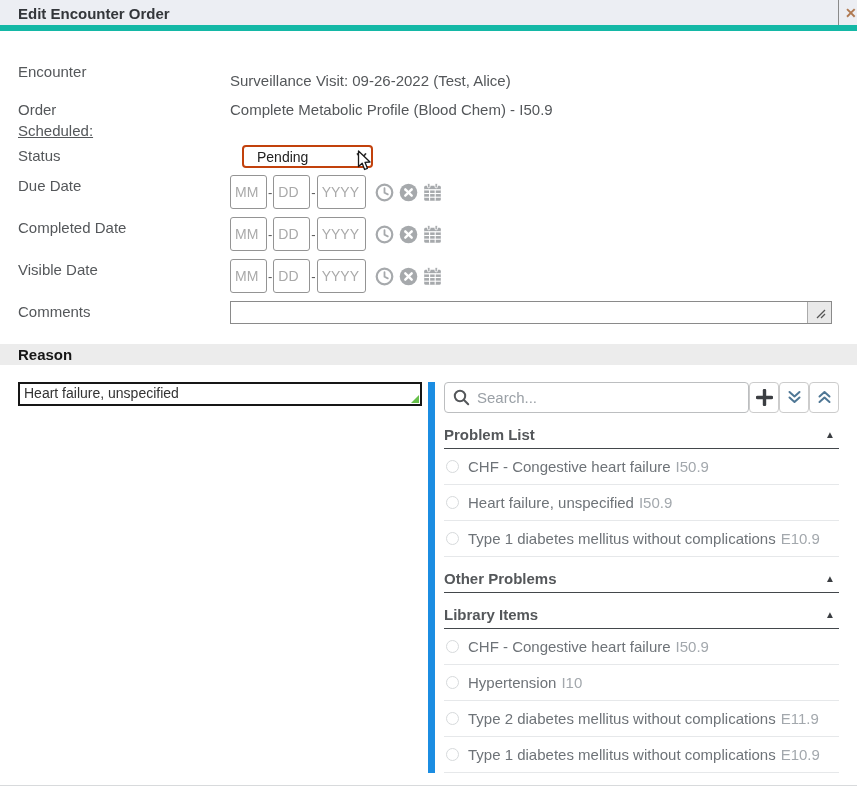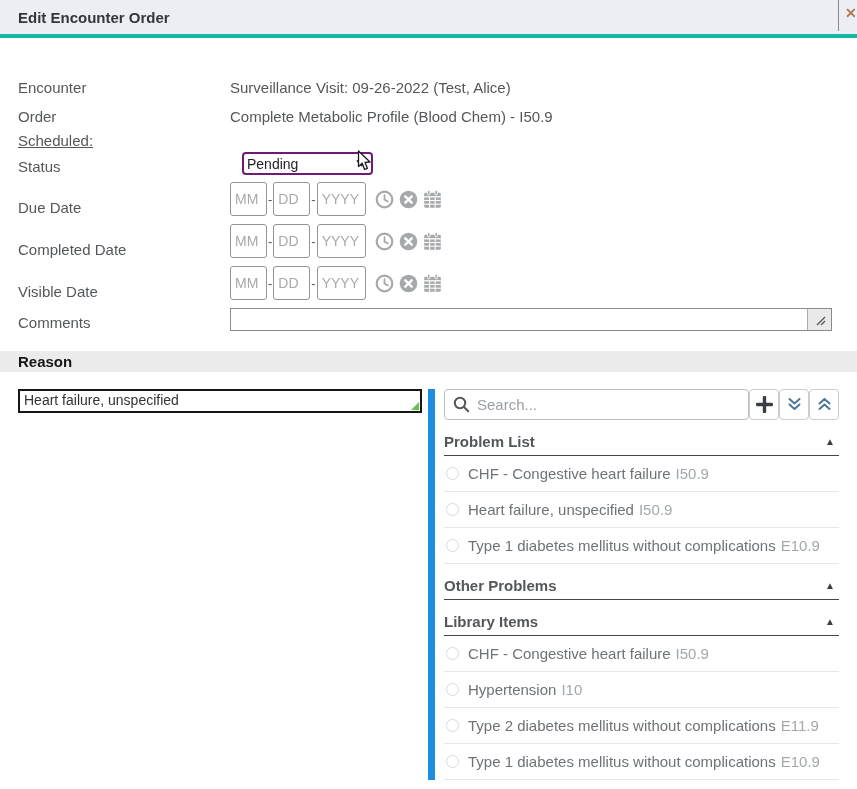--- a/index.html
+++ b/index.html
@@ -8,23 +8,23 @@
     font-family: "Liberation Sans", sans-serif;
     background: #ffffff;
     color: #54575a;
     position: relative;
     overflow: hidden;
   }
 
   
   .dialog-header {
     position: relative;
-    height: 38px;
+    height: 31px;
     background: #eceef3;
-    border-bottom: 4px solid #14b8a6;
+    border-bottom: 6px solid #14b8a6;
     overflow: hidden;
     padding-left: 24px;
   }
   .dialog-title {
     position: absolute;
     left: 18px; top: 50%;
     transform: translateY(-50%);
     font-size: 15px;
     font-weight: bold;
     color: #33363a;
@@ -40,48 +40,48 @@
     left: 845px; top: 5px;
     width: 20px; height: 20px;
     color: #b07a52;
     font-weight: bold;
     font-size: 14px;
     cursor: pointer;
   }
 
   
   .form-section { padding: 30px 18px 0 18px; }
-  .form-row { display: flex; align-items: flex-end; }
+  .form-row { display: flex; align-items: flex-start; }
   .form-label {
     width: 212px;
     flex: none;
     font-size: 15px;
     color: #54575a;
     padding-top: 2px;
   }
   .form-value { font-size: 15px; color: #54575a; padding-top: 2px; }
   .row-encounter { margin-bottom: 10px; }
   .row-encounter .form-value { padding-top: 11px; }
   .row-order { margin-bottom: 2px; }
   .row-scheduled { margin-bottom: 3px; height: 22px; text-decoration: underline; }
   .row-status { margin-bottom: 7px; gap: 12px; }
   .row-date { margin-bottom: 8px; }
   .row-comments { margin-bottom: 0; }
 
   
   .select-wrap { position: relative; width: 131px; }
   .status-select {
     width: 131px; height: 23px;
-    border: 2px solid #701a75;
+    border: 2px solid #c2410c;
     border-radius: 4px;
     background: #fff;
     font-family: "Liberation Sans", sans-serif;
     font-size: 14px;
     color: #222;
-    padding: 0 18px 0 3px;
+    padding: 0 18px 0 13px;
     -webkit-appearance: none;
     appearance: none;
   }
   .select-chevron {
     position: absolute; right: 6px; top: 6px;
     pointer-events: none;
     display: block;
   }
 
   

